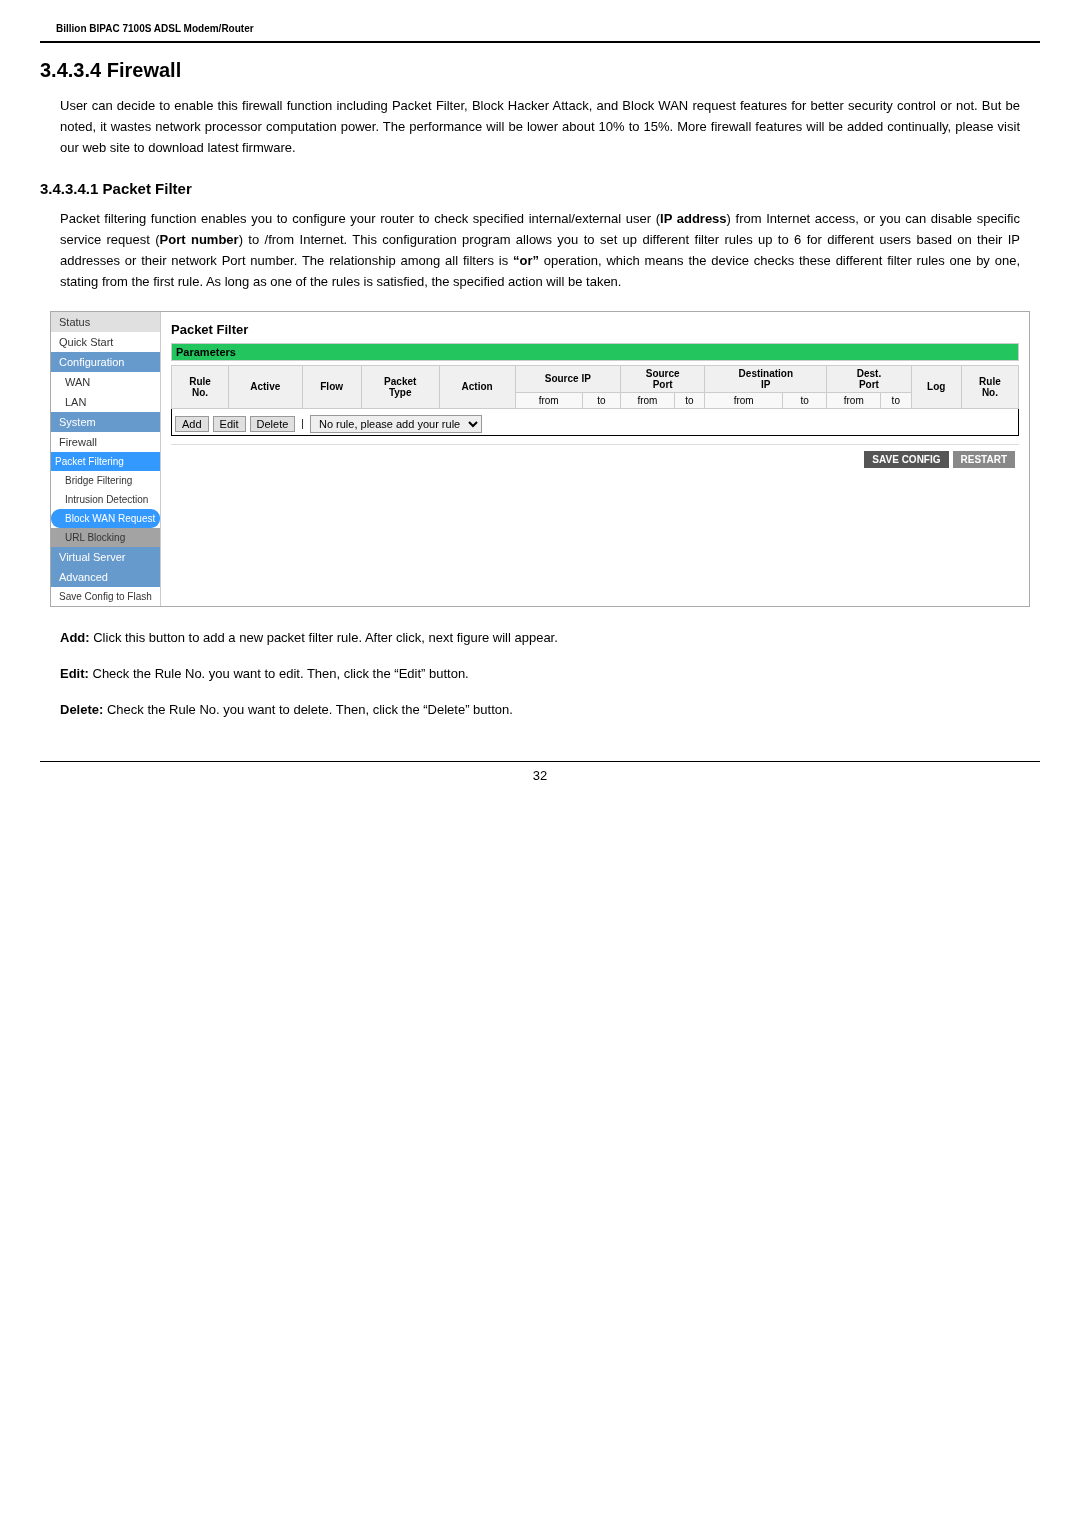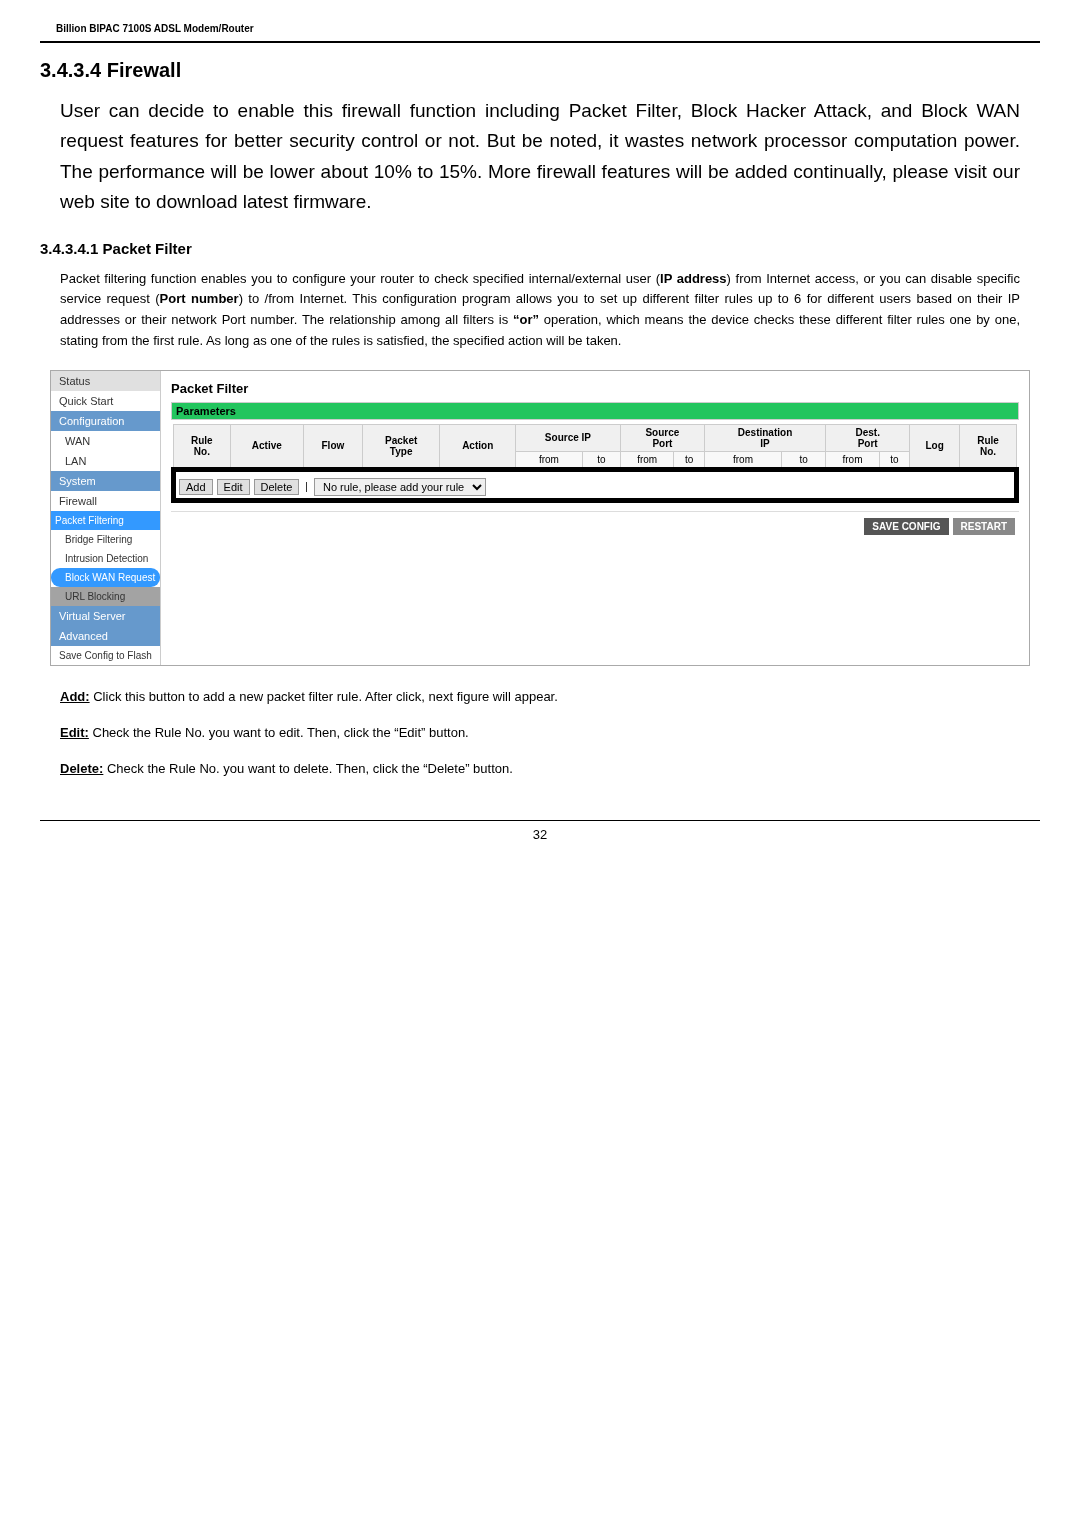--- a/index.html
+++ b/index.html
@@ -21,21 +21,21 @@
       font-weight: bold;
       font-size: 10px;
       padding-left: 16px;
     }
     h1.section-title {
       font-size: 20px;
       font-weight: bold;
       margin-bottom: 14px;
     }
     .intro-text {
-      font-size: 19px;
+      font-size: 13px;
       line-height: 1.6;
       text-align: justify;
       margin-bottom: 22px;
       padding: 0 20px;
     }
     h2.subsection-title {
       font-size: 15px;
       font-weight: bold;
       margin-bottom: 12px;
     }
@@ -164,21 +164,21 @@
     }
     .btn-save { background: #555; }
     .btn-restart { background: #888; }
 
     
     .desc-block {
       margin: 14px 20px 10px 20px;
       font-size: 13px;
       line-height: 1.7;
     }
-    .desc-block b { font-weight: bold; text-decoration: underline; }
+    .desc-block b { font-weight: bold; }
 
     .page-footer {
       border-top: 1px solid #000;
       margin-top: 40px;
       padding-top: 6px;
       font-size: 13px;
       text-align: center;
     }
   </style>
 </head>
@@ -247,21 +247,21 @@
           <th>from</th>
           <th>to</th>
           <th>from</th>
           <th>to</th>
           <th>from</th>
           <th>to</th>
         </tr>
       </thead>
       <tbody>
         <tr>
-          <td colspan="15" style="padding:2px 3px; border:5px solid #000000;">
+          <td colspan="15" style="padding:2px 3px; border:1px solid #000000;">
             <div class="action-row">
               <button class="action-btn">Add</button>
               <button class="action-btn">Edit</button>
               <button class="action-btn">Delete</button>
               <span style="margin:0 2px;">|</span>
               <select class="rule-dropdown">
                 <option>No rule, please add your rule</option>
               </select>
             </div>
           </td>

